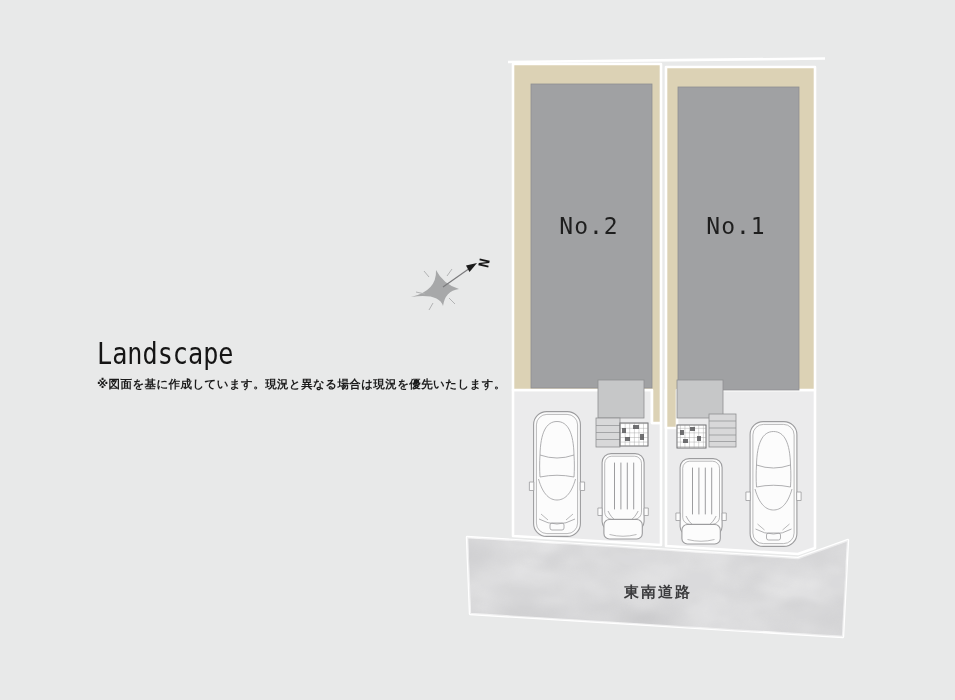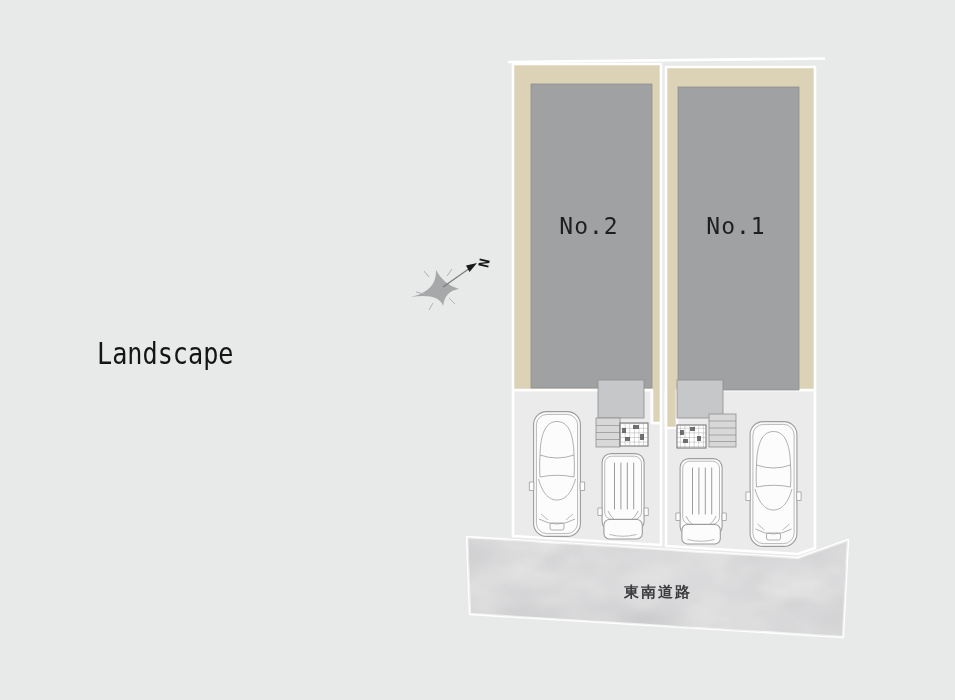--- a/index.html
+++ b/index.html
@@ -125,14 +125,15 @@
     <text class="north-label" x="484" y="268" text-anchor="middle" transform="rotate(103 484 263)">N</text>
   </g>
 
   <text class="lot-label" x="589" y="234" text-anchor="middle">No.2</text>
   <text class="lot-label" x="736" y="234" text-anchor="middle">No.1</text>
 
   <text class="road-label" x="658" y="597" text-anchor="middle" fill="#3c3c3e">東南道路</text>
 </svg>
 
 <div class="heading">Landscape</div>
+<div class="disclaimer">※図面を基に作成しています。現況と異なる場合は現況を優先いたします。</div>
 
 </div>
 
 </body></html>

